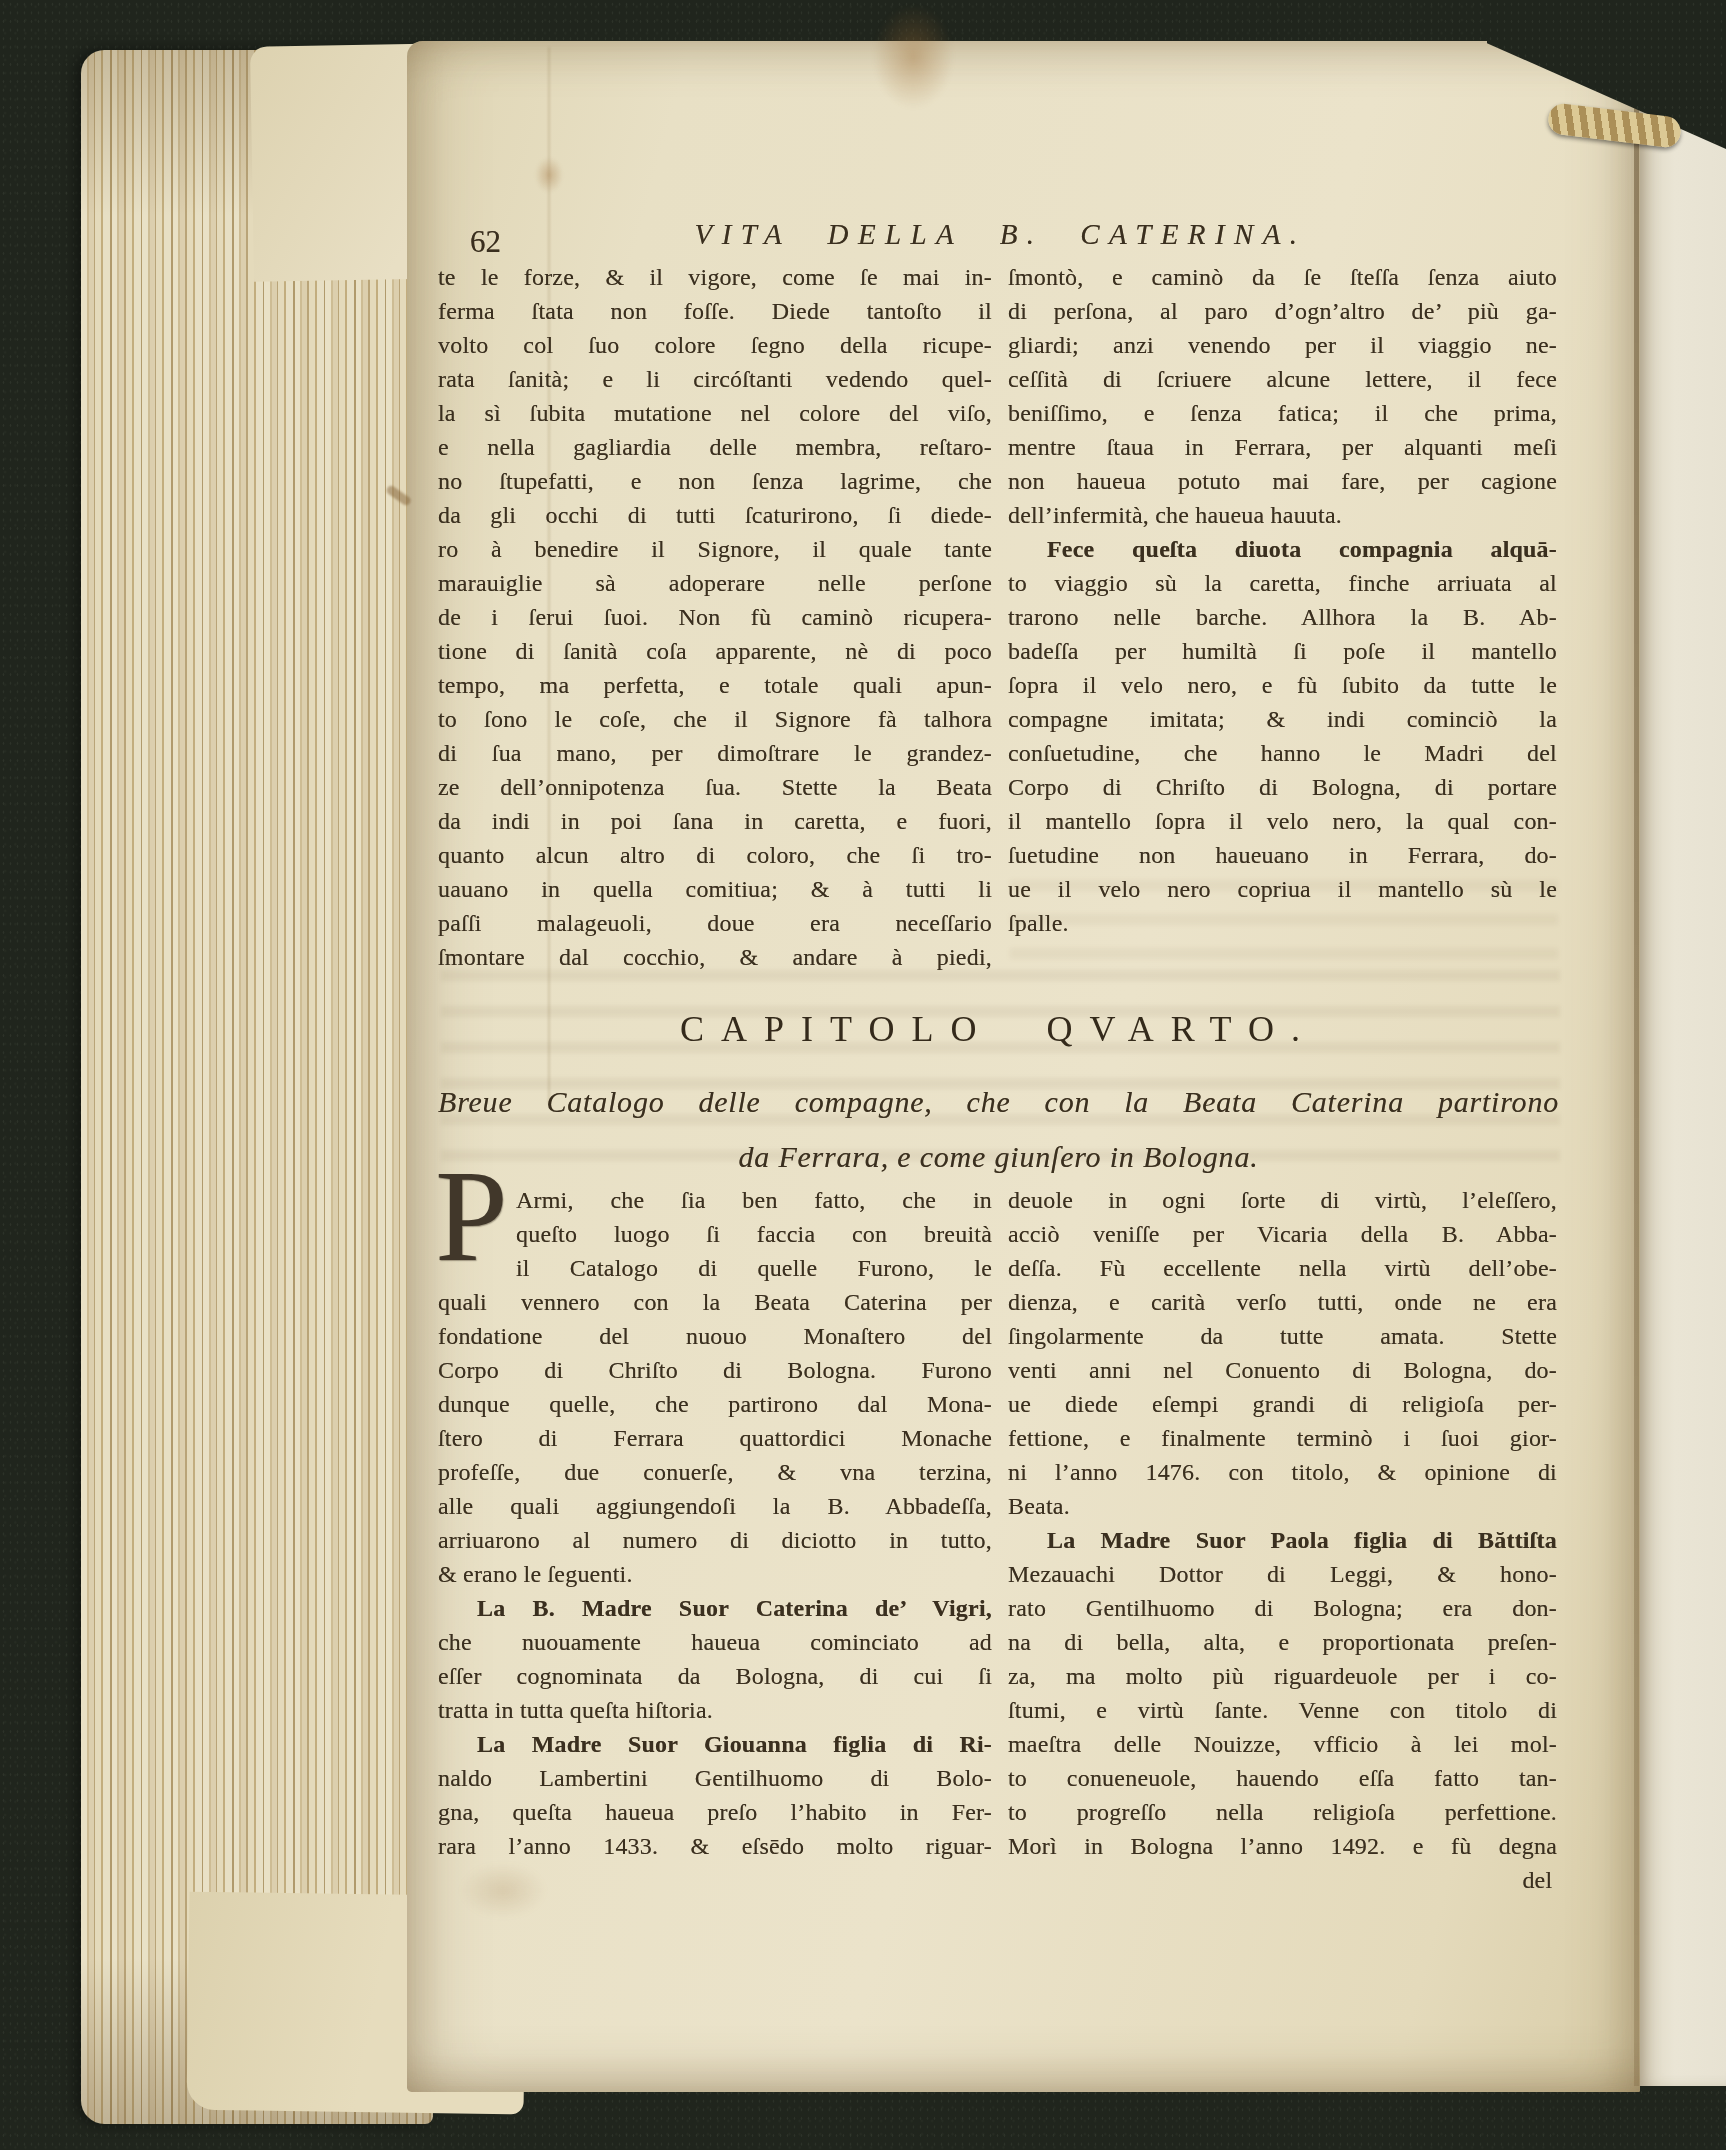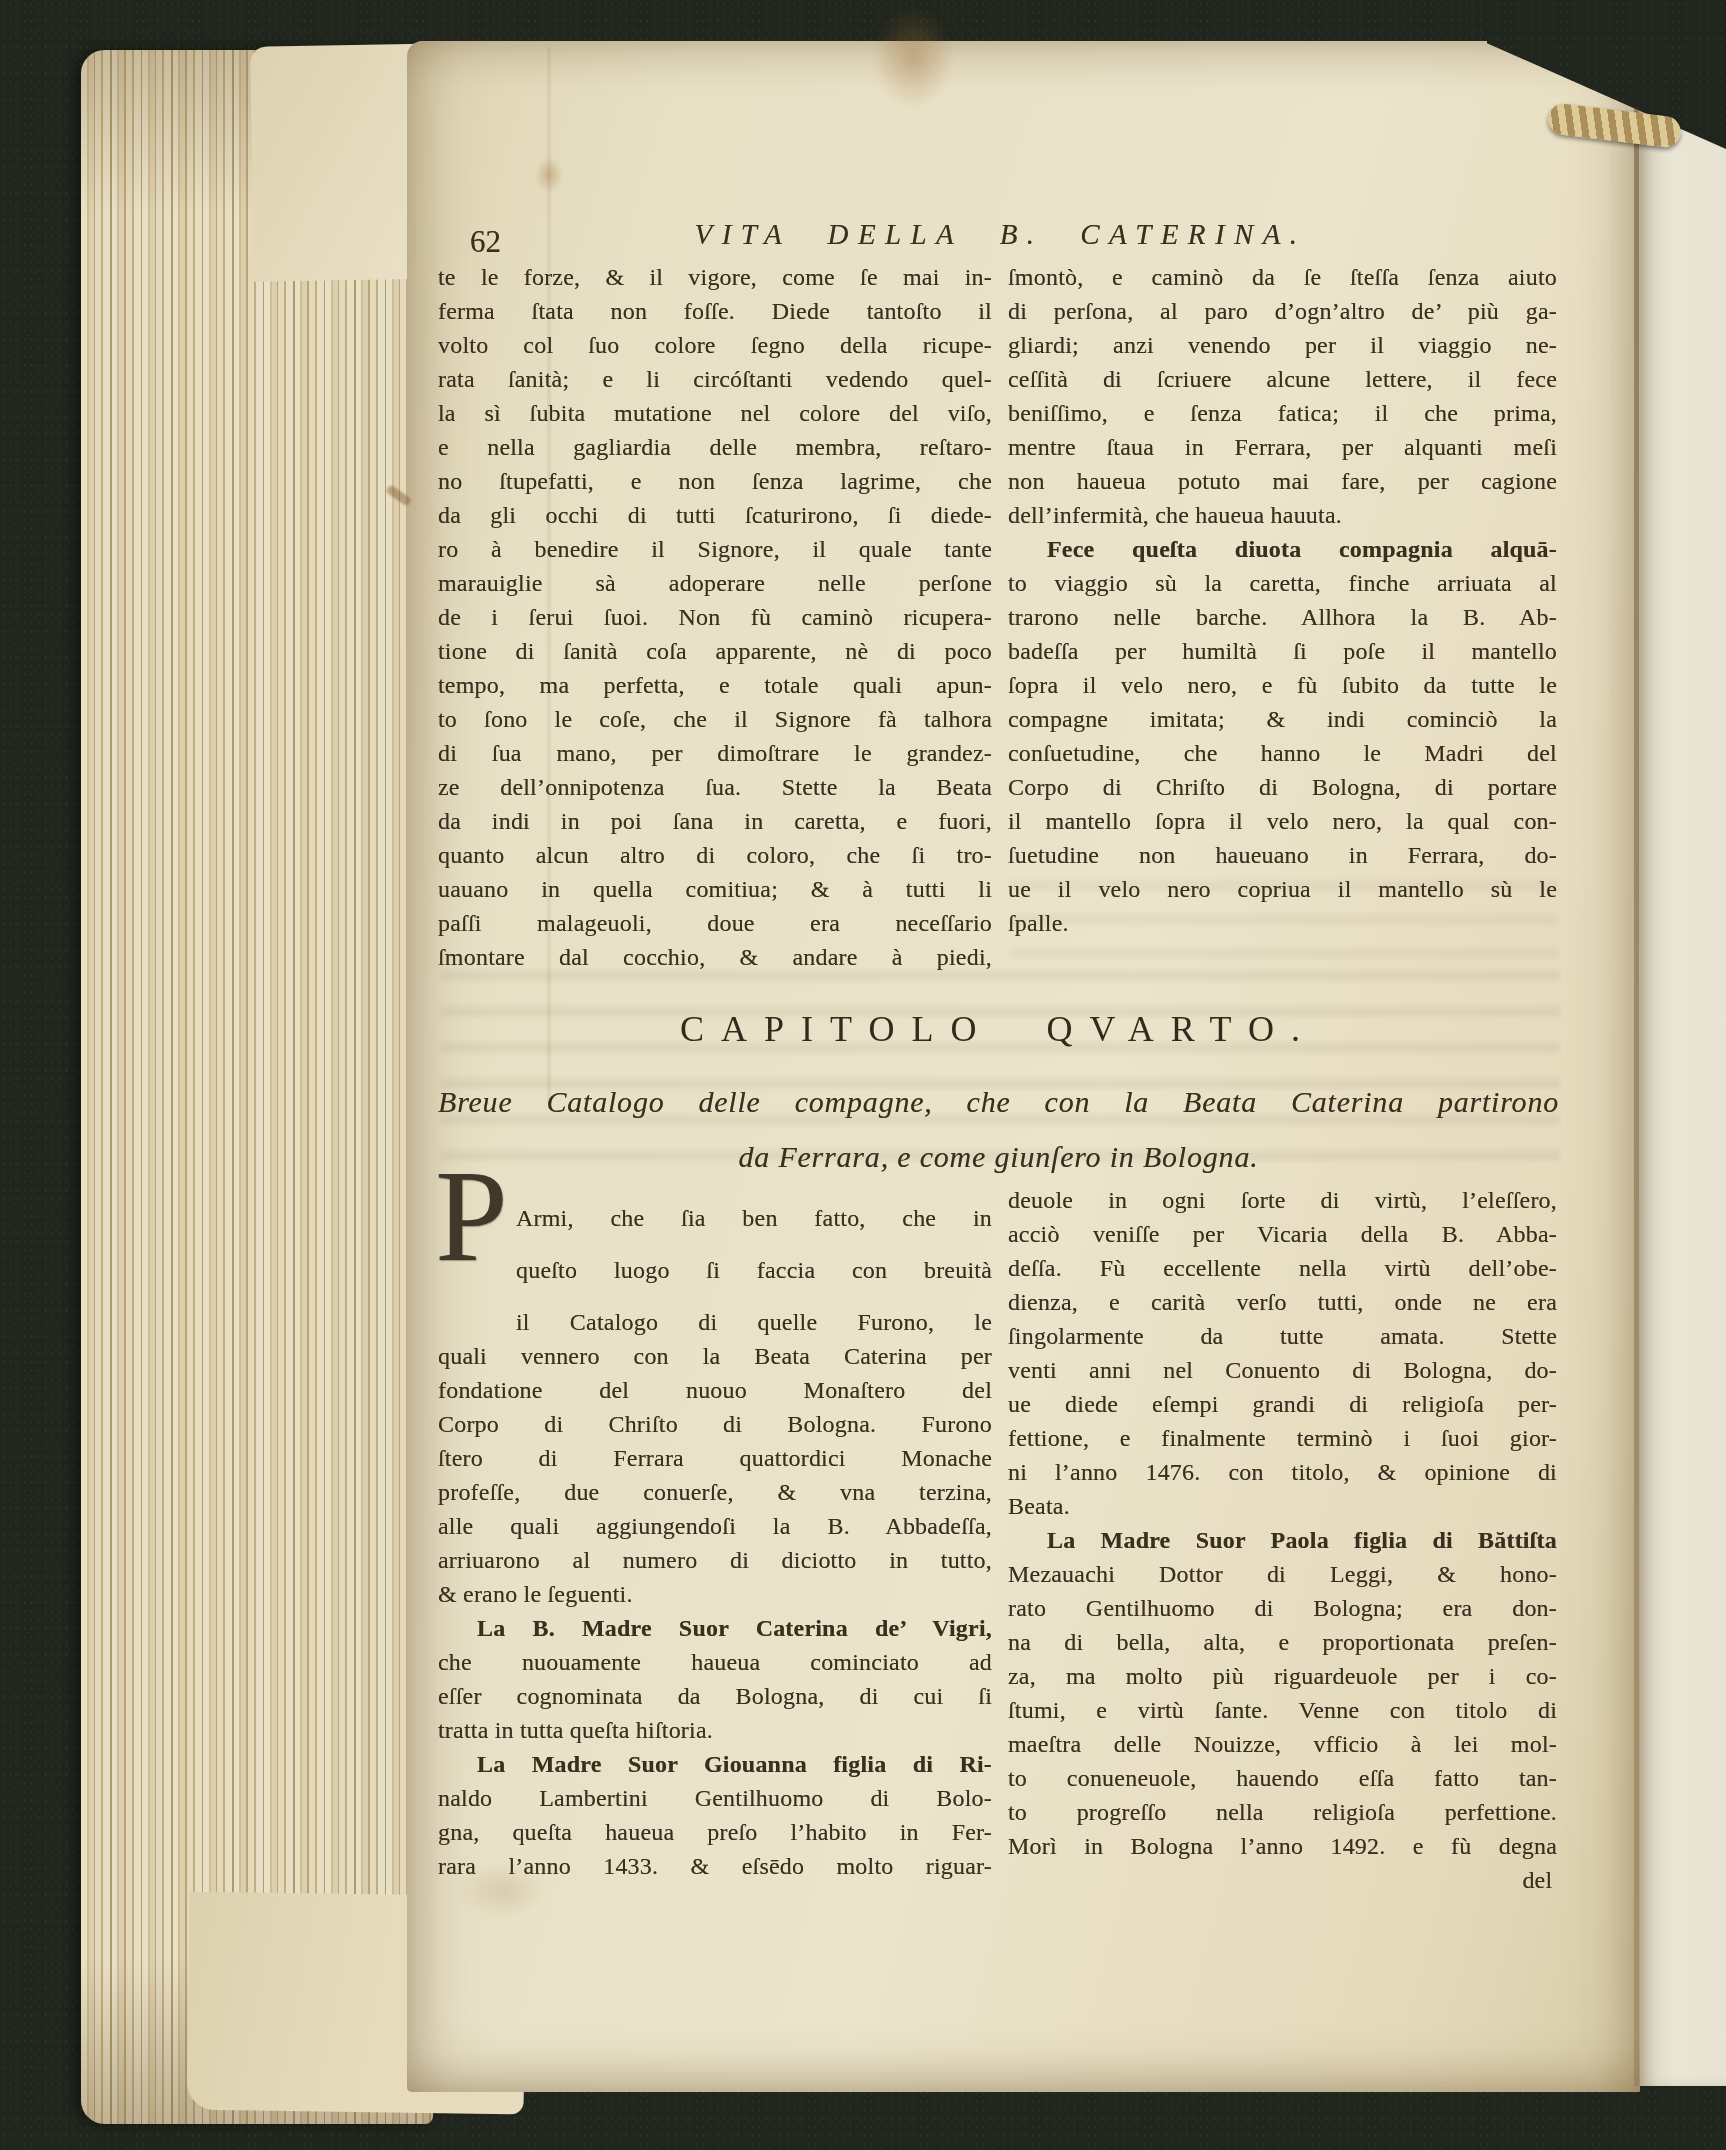--- a/index.html
+++ b/index.html
@@ -71,21 +71,21 @@
   .col{position:absolute;}
   .col-ul{left:438px;top:260px;width:554px;}
   .col-ur{left:1008px;top:260px;width:549px;}
   .col-ll{left:438px;top:1183px;width:554px;}
   .col-lr{left:1008px;top:1183px;width:549px;}
   .line{height:34px;line-height:34px;font-size:24px;letter-spacing:0.2px;
     text-align:justify;text-align-last:justify;overflow:hidden;
     color:#3a2f1f;text-shadow:0 0 0.6px rgba(60,45,25,.55);}
   .line.l{text-align-last:left;}
   .line.i{text-indent:39px;font-weight:bold;}
-  .line.d{padding-left:78px;margin-top:18px;}
+  .line.d{padding-left:78px;}
   .line.cw{text-align-last:right;padding-right:4.7px;}
   .chapter{position:absolute;left:438px;top:1008px;width:1121px;text-align:center;
     font-size:36px;letter-spacing:17px;word-spacing:27px;color:#342a1b;}
   .subtitle{position:absolute;left:438px;top:1074px;width:1121px;}
   .subline{height:55px;line-height:55px;font-style:italic;font-size:30px;letter-spacing:0.8px;
     color:#3a2f1f;text-shadow:0 0 0.6px rgba(60,45,25,.5);overflow:hidden;}
   .subline.j{text-align:justify;text-align-last:justify;}
   .subline.c{text-align:center;}
   .dropcap{position:absolute;left:435px;top:1169px;width:78px;height:103px;
     font-size:131px;line-height:94px;color:#41372a;text-shadow:0.8px 0.8px 1.2px rgba(50,40,25,.4);}
@@ -167,20 +167,21 @@
     </div>
 
   <div class="dropcap">P</div>
   <div class="col col-ll">
       <div class="line d">Armi, che ſia ben fatto, che in</div>
       <div class="line d">queſto luogo ſi faccia con breuità</div>
       <div class="line d">il Catalogo di quelle Furono, le</div>
       <div class="line">quali vennero con la Beata Caterina per</div>
       <div class="line">fondatione del nuouo Monaſtero del</div>
       <div class="line">Corpo di Chriſto di Bologna. Furono</div>
+      <div class="line">dunque quelle, che partirono dal Mona-</div>
       <div class="line">ſtero di Ferrara quattordici Monache</div>
       <div class="line">profeſſe, due conuerſe, &amp; vna terzina,</div>
       <div class="line">alle quali aggiungendoſi la B. Abbadeſſa,</div>
       <div class="line">arriuarono al numero di diciotto in tutto,</div>
       <div class="line l">&amp; erano le ſeguenti.</div>
       <div class="line i">La B. Madre Suor Caterina de’ Vigri,</div>
       <div class="line">che nuouamente haueua cominciato ad</div>
       <div class="line">eſſer cognominata da Bologna, di cui ſi</div>
       <div class="line l">tratta in tutta queſta hiſtoria.</div>
       <div class="line i">La Madre Suor Giouanna figlia di Ri-</div>

